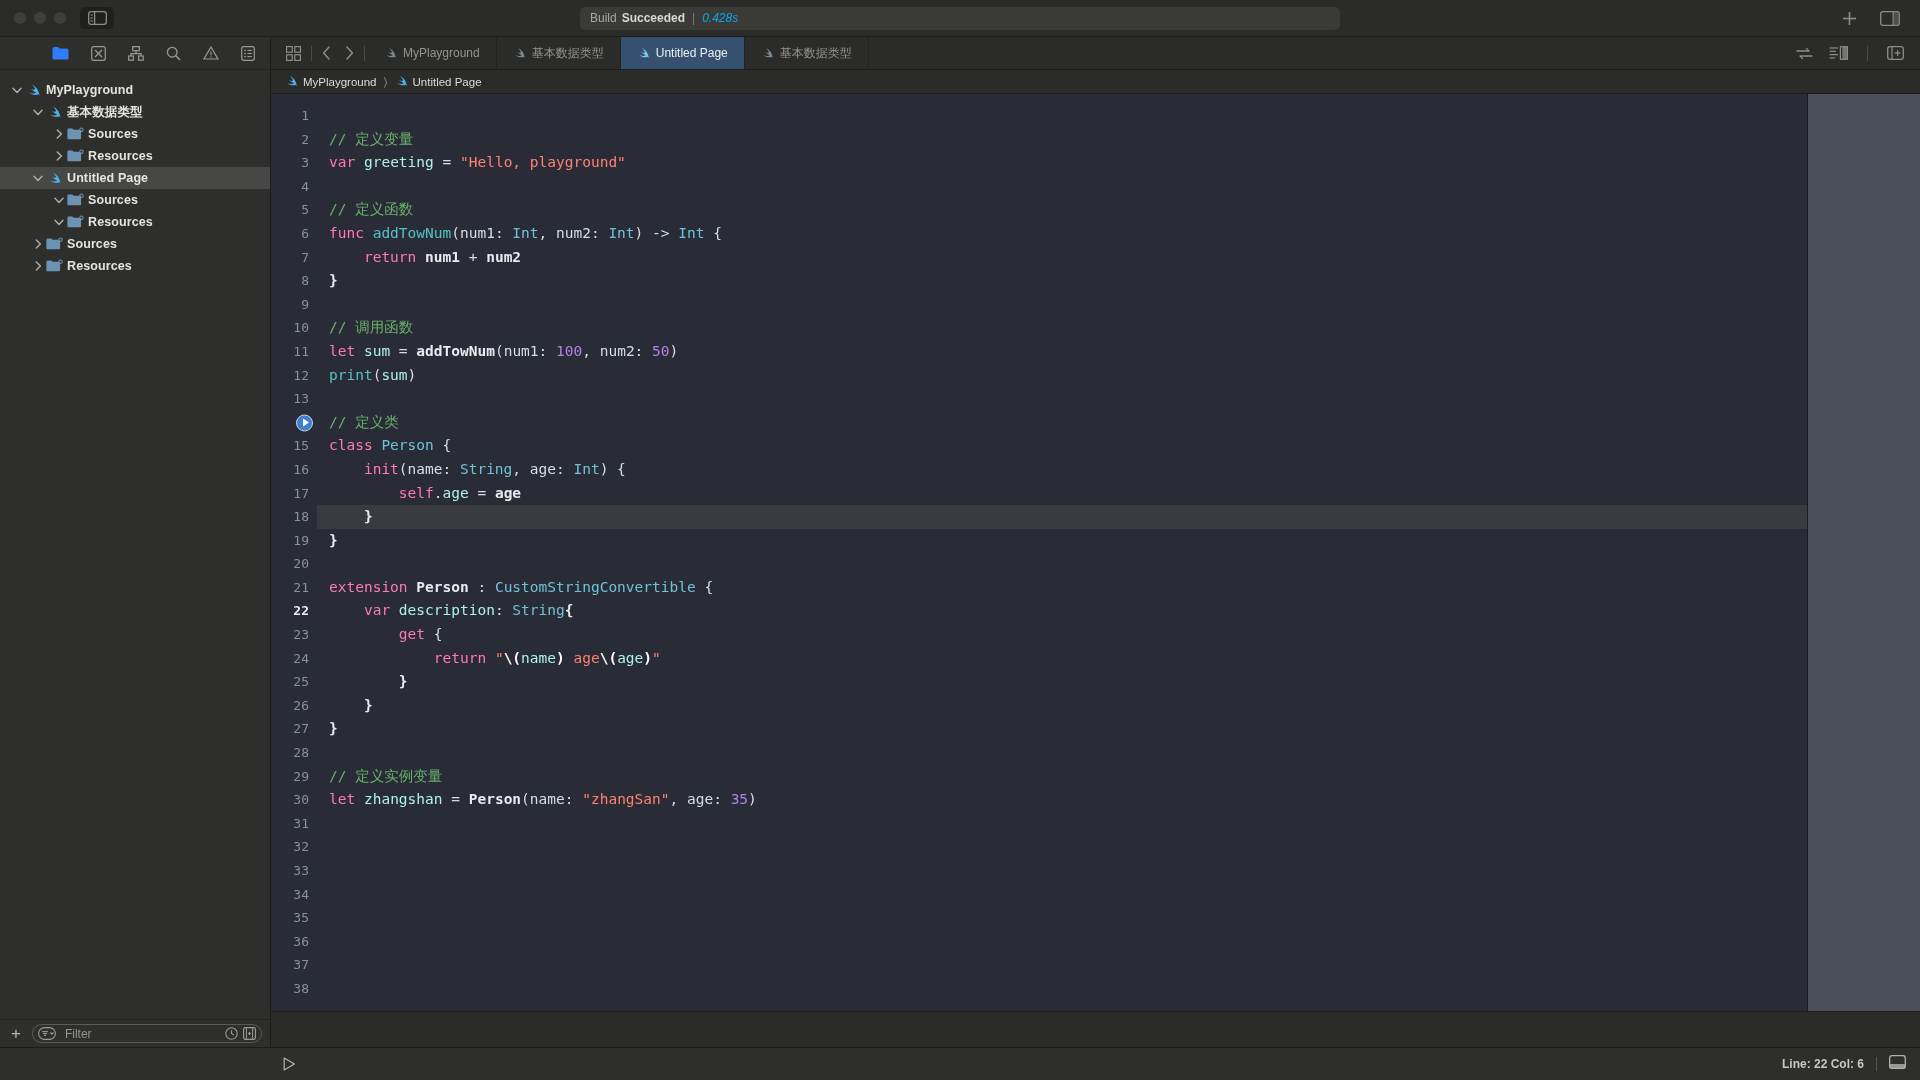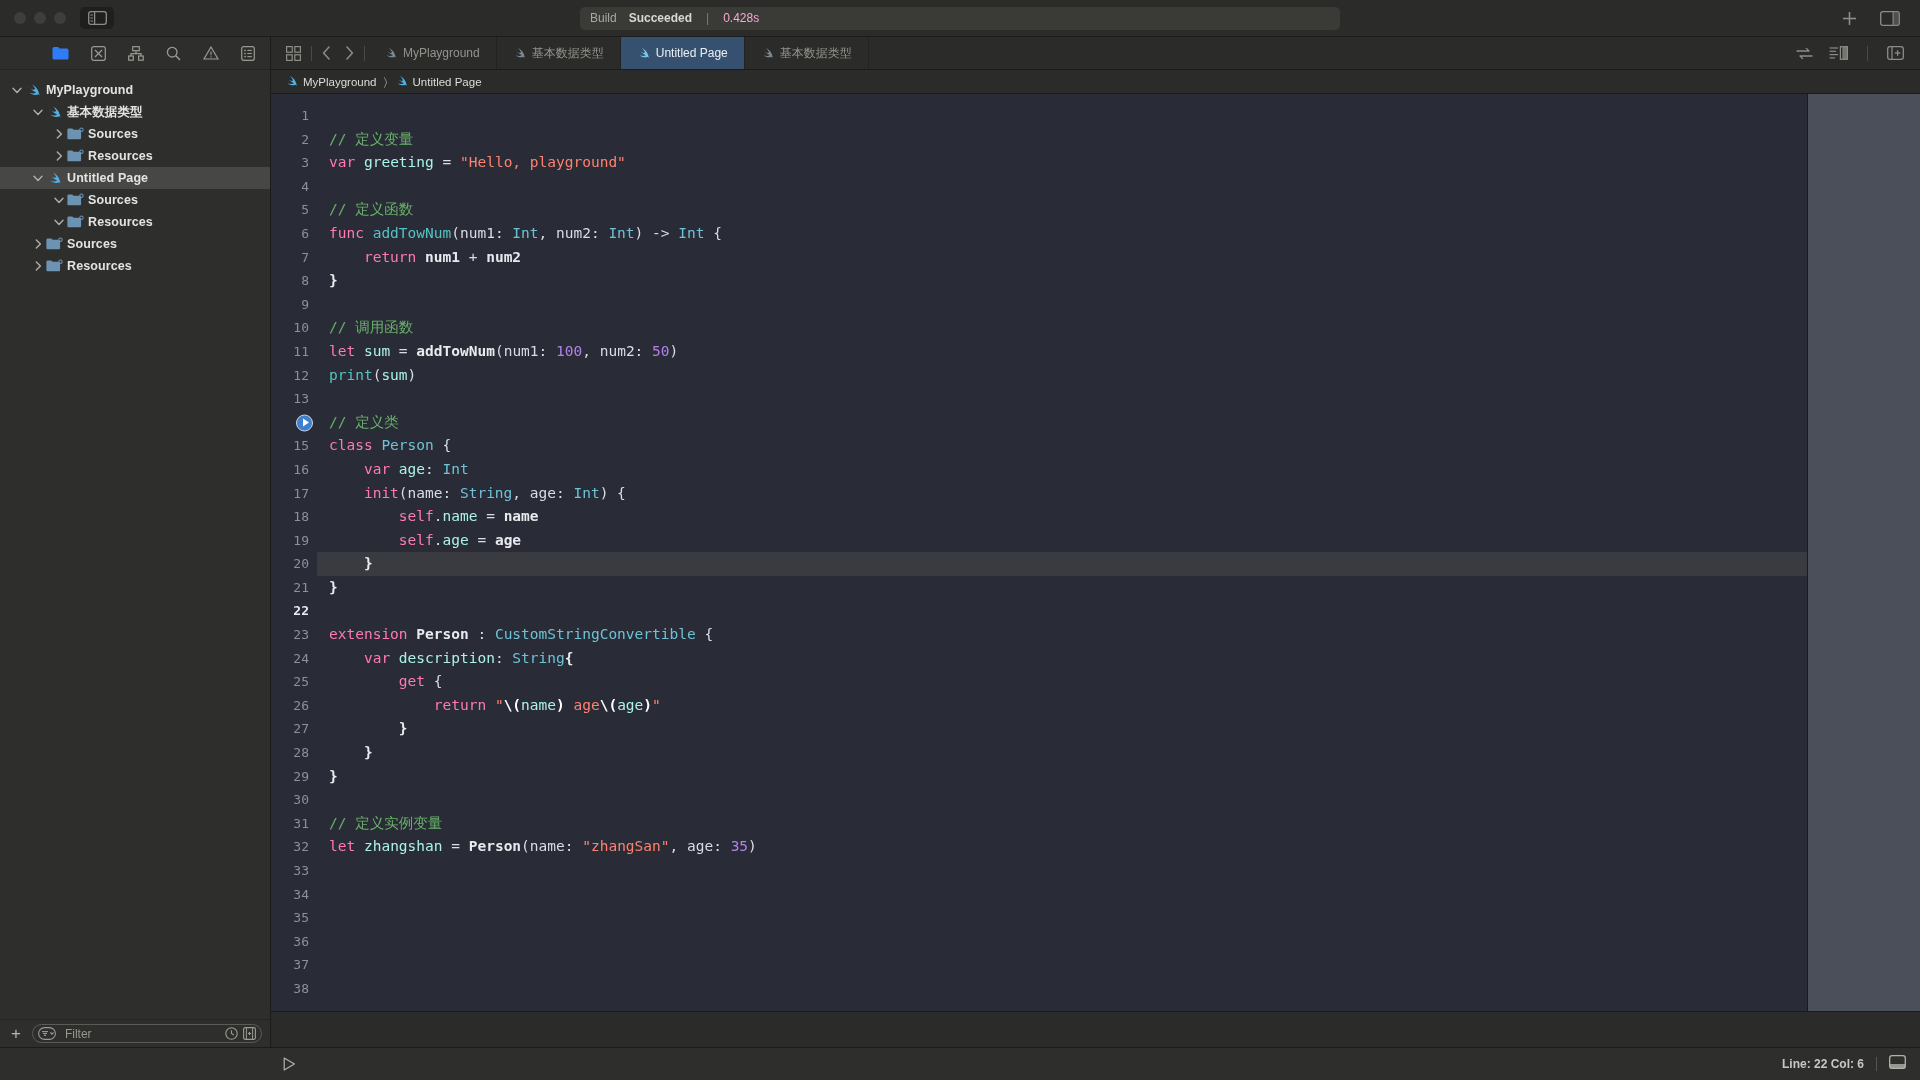--- a/index.html
+++ b/index.html
@@ -21,26 +21,26 @@
   .traffic .dot { width:12px; height:12px; border-radius:50%; background:#3e3e3c; }
   .sidebar-toggle-btn {
     margin-left:14px; width:34px; height:22px; border-radius:5px;
     background:#1f1f1e; display:flex; align-items:center; justify-content:center;
   }
   .sidebar-toggle-btn svg { display:block; }
   .build-status {
     position:absolute; left:50%; transform:translateX(-50%);
     width:760px; height:23px; background:#3a3a37; border-radius:5px;
     display:flex; align-items:center; padding:0 10px;
-    font-size:12px; color:#a8a8a3; gap:8px;
+    font-size:12px; color:#a8a8a3; gap:1px;
   }
   .build-status .bs-label { color:#a8a8a3; }
   .build-status .bs-state { color:#d8d8d3; font-weight:bold; margin-left:4px;}
   .build-status .bs-sep { color:#7a7a76; margin:0 6px; }
-  .build-status .bs-time { color:#f9a8d4; }
+  .build-status .bs-time { color:#0ea5e9;font-style:italic; }
   .title-right { margin-left:auto; display:flex; align-items:center; gap:22px; padding-right:20px; }
   .ticon { color:#8a8a85; display:flex; align-items:center; justify-content:center; cursor:default; }
 
   
   .bodyrow { flex:1 1 auto; display:flex; min-height:0; }
 
   
   .navigator {
     width:271px; flex:0 0 271px; background:#2e2e2c; display:flex; flex-direction:column;
     border-right:1px solid #1b1b1a;
@@ -579,23 +579,21 @@
               <div class="cl"><span class="k">func</span><span class="p"> </span><span class="fn">addTowNum</span><span class="p">(num1: </span><span class="ty">Int</span><span class="p">, num2: </span><span class="ty">Int</span><span class="p">) -&gt; </span><span class="ty">Int</span><span class="p"> {</span></div>
               <div class="cl"><span class="p">    </span><span class="k">return</span><span class="p"> </span><span class="bd">num1</span><span class="p"> + </span><span class="bd">num2</span></div>
               <div class="cl"><span class="bd">}</span></div>
               <div class="cl">&nbsp;</div>
               <div class="cl"><span class="c">// 调用函数</span></div>
               <div class="cl"><span class="k">let</span><span class="p"> </span><span class="v">sum</span><span class="p"> = </span><span class="bd">addTowNum</span><span class="p">(num1: </span><span class="n">100</span><span class="p">, num2: </span><span class="n">50</span><span class="p">)</span></div>
               <div class="cl"><span class="fn">print</span><span class="p">(</span><span class="v">sum</span><span class="p">)</span></div>
               <div class="cl">&nbsp;</div>
               <div class="cl"><span class="c">// 定义类</span></div>
               <div class="cl"><span class="k">class</span><span class="p"> </span><span class="ty">Person</span><span class="p"> {</span></div>
-              <div class="cl"><span class="p">    </span><span class="k">var</span><span class="p"> </span><span class="v">age</span><span class="p">: </span><span class="ty">Int</span></div>
               <div class="cl"><span class="p">    </span><span class="k">init</span><span class="p">(name: </span><span class="ty">String</span><span class="p">, age: </span><span class="ty">Int</span><span class="p">) {</span></div>
-              <div class="cl"><span class="p">        </span><span class="k">self</span><span class="p">.</span><span class="v">name</span><span class="p"> = </span><span class="bd">name</span></div>
               <div class="cl"><span class="p">        </span><span class="k">self</span><span class="p">.</span><span class="v">age</span><span class="p"> = </span><span class="bd">age</span></div>
               <div class="cl cur-line"><span class="bd">    }</span></div>
               <div class="cl"><span class="bd">}</span></div>
               <div class="cl">&nbsp;</div>
               <div class="cl"><span class="k">extension</span><span class="p"> </span><span class="bd">Person</span><span class="p"> : </span><span class="ty">CustomStringConvertible</span><span class="p"> {</span></div>
               <div class="cl"><span class="p">    </span><span class="k">var</span><span class="p"> </span><span class="v">description</span><span class="p">: </span><span class="ty">String</span><span class="bd">{</span></div>
               <div class="cl"><span class="p">        </span><span class="k">get</span><span class="p"> {</span></div>
               <div class="cl"><span class="p">            </span><span class="k">return</span><span class="p"> </span><span class="s">"</span><span class="esc">\(</span><span class="v">name</span><span class="esc">)</span><span class="s"> age</span><span class="esc">\(</span><span class="v">age</span><span class="esc">)</span><span class="s">"</span></div>
               <div class="cl"><span class="bd">        }</span></div>
               <div class="cl"><span class="bd">    }</span></div>

